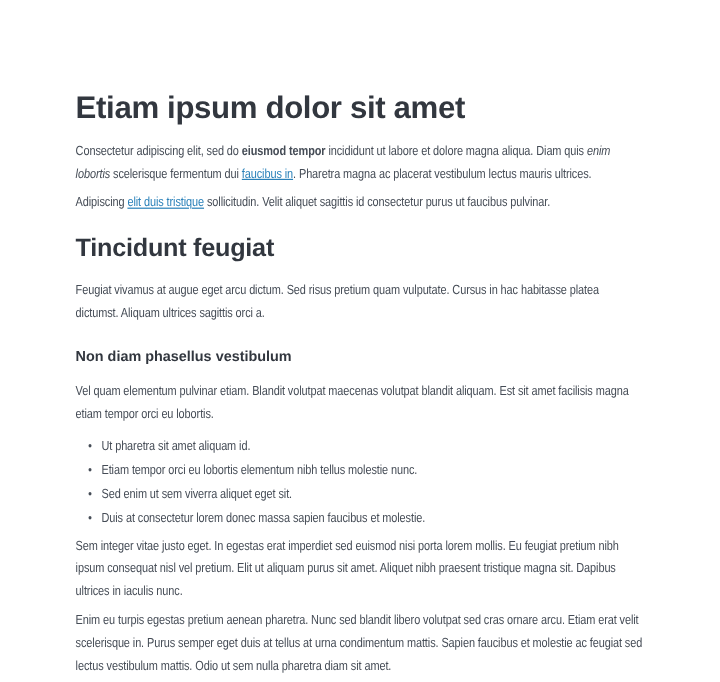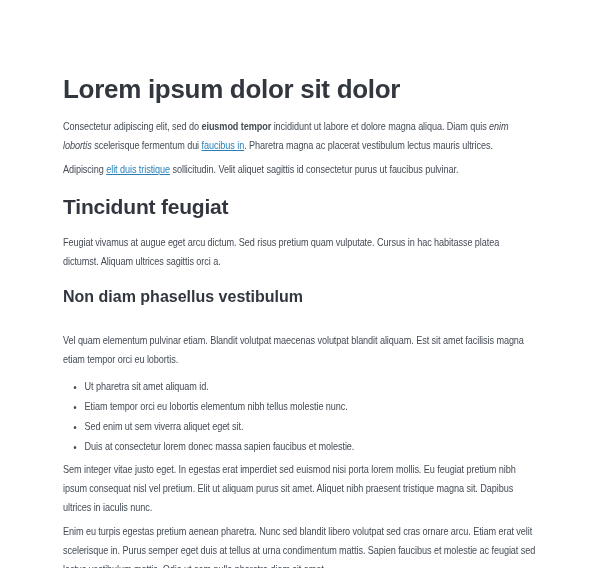--- a/index.html
+++ b/index.html
@@ -24,23 +24,23 @@
   }
   h2 {
     font-size: 21px;
     line-height: 24px;
     margin: 16px 0 14px 0;
     color: #32373f;
     font-weight: 700;
     letter-spacing: -0.2px;
   }
   h3 {
-    font-size: 16px;
+    font-size: 12px;
     line-height: 20px;
-    margin: 16px 0 24px 0;
+    margin: 16px 0 10px 0;
     color: #32373f;
     font-weight: 700;
   }
   .body-text {
     font-size: 11px;
     line-height: 19px;
     color: #454c56;
     letter-spacing: -0.1px;
   }
   
@@ -61,21 +61,21 @@
     cursor: pointer;
   }
   strong { font-weight: 700; }
   em { font-style: italic; }
 </style>
 </head>
 <body>
 
 <main class="page">
 
-  <h1>Lorem ipsum dolor sit dolor</h1>
+  <h1>Etiam ipsum dolor sit amet</h1>
 
   <p class="body-text condensed"><span>Consectetur adipiscing elit, sed do </span><strong>eiusmod tempor</strong><span> incididunt ut labore et dolore magna aliqua. Diam quis </span><em>enim lobortis</em><span> scelerisque fermentum dui </span><a href="#">faucibus in</a><span>. Pharetra magna ac placerat vestibulum lectus mauris ultrices.</span></p>
 
   <p class="body-text condensed"><span>Adipiscing </span><a href="#">elit duis tristique</a><span> sollicitudin. Velit aliquet sagittis id consectetur purus ut faucibus pulvinar.</span></p>
 
   <h2>Tincidunt feugiat</h2>
 
   <p class="body-text condensed">Feugiat vivamus at augue eget arcu dictum. Sed risus pretium quam vulputate. Cursus in hac habitasse platea dictumst. Aliquam ultrices sagittis orci a.</p>
 
   <h3>Non diam phasellus vestibulum</h3>

